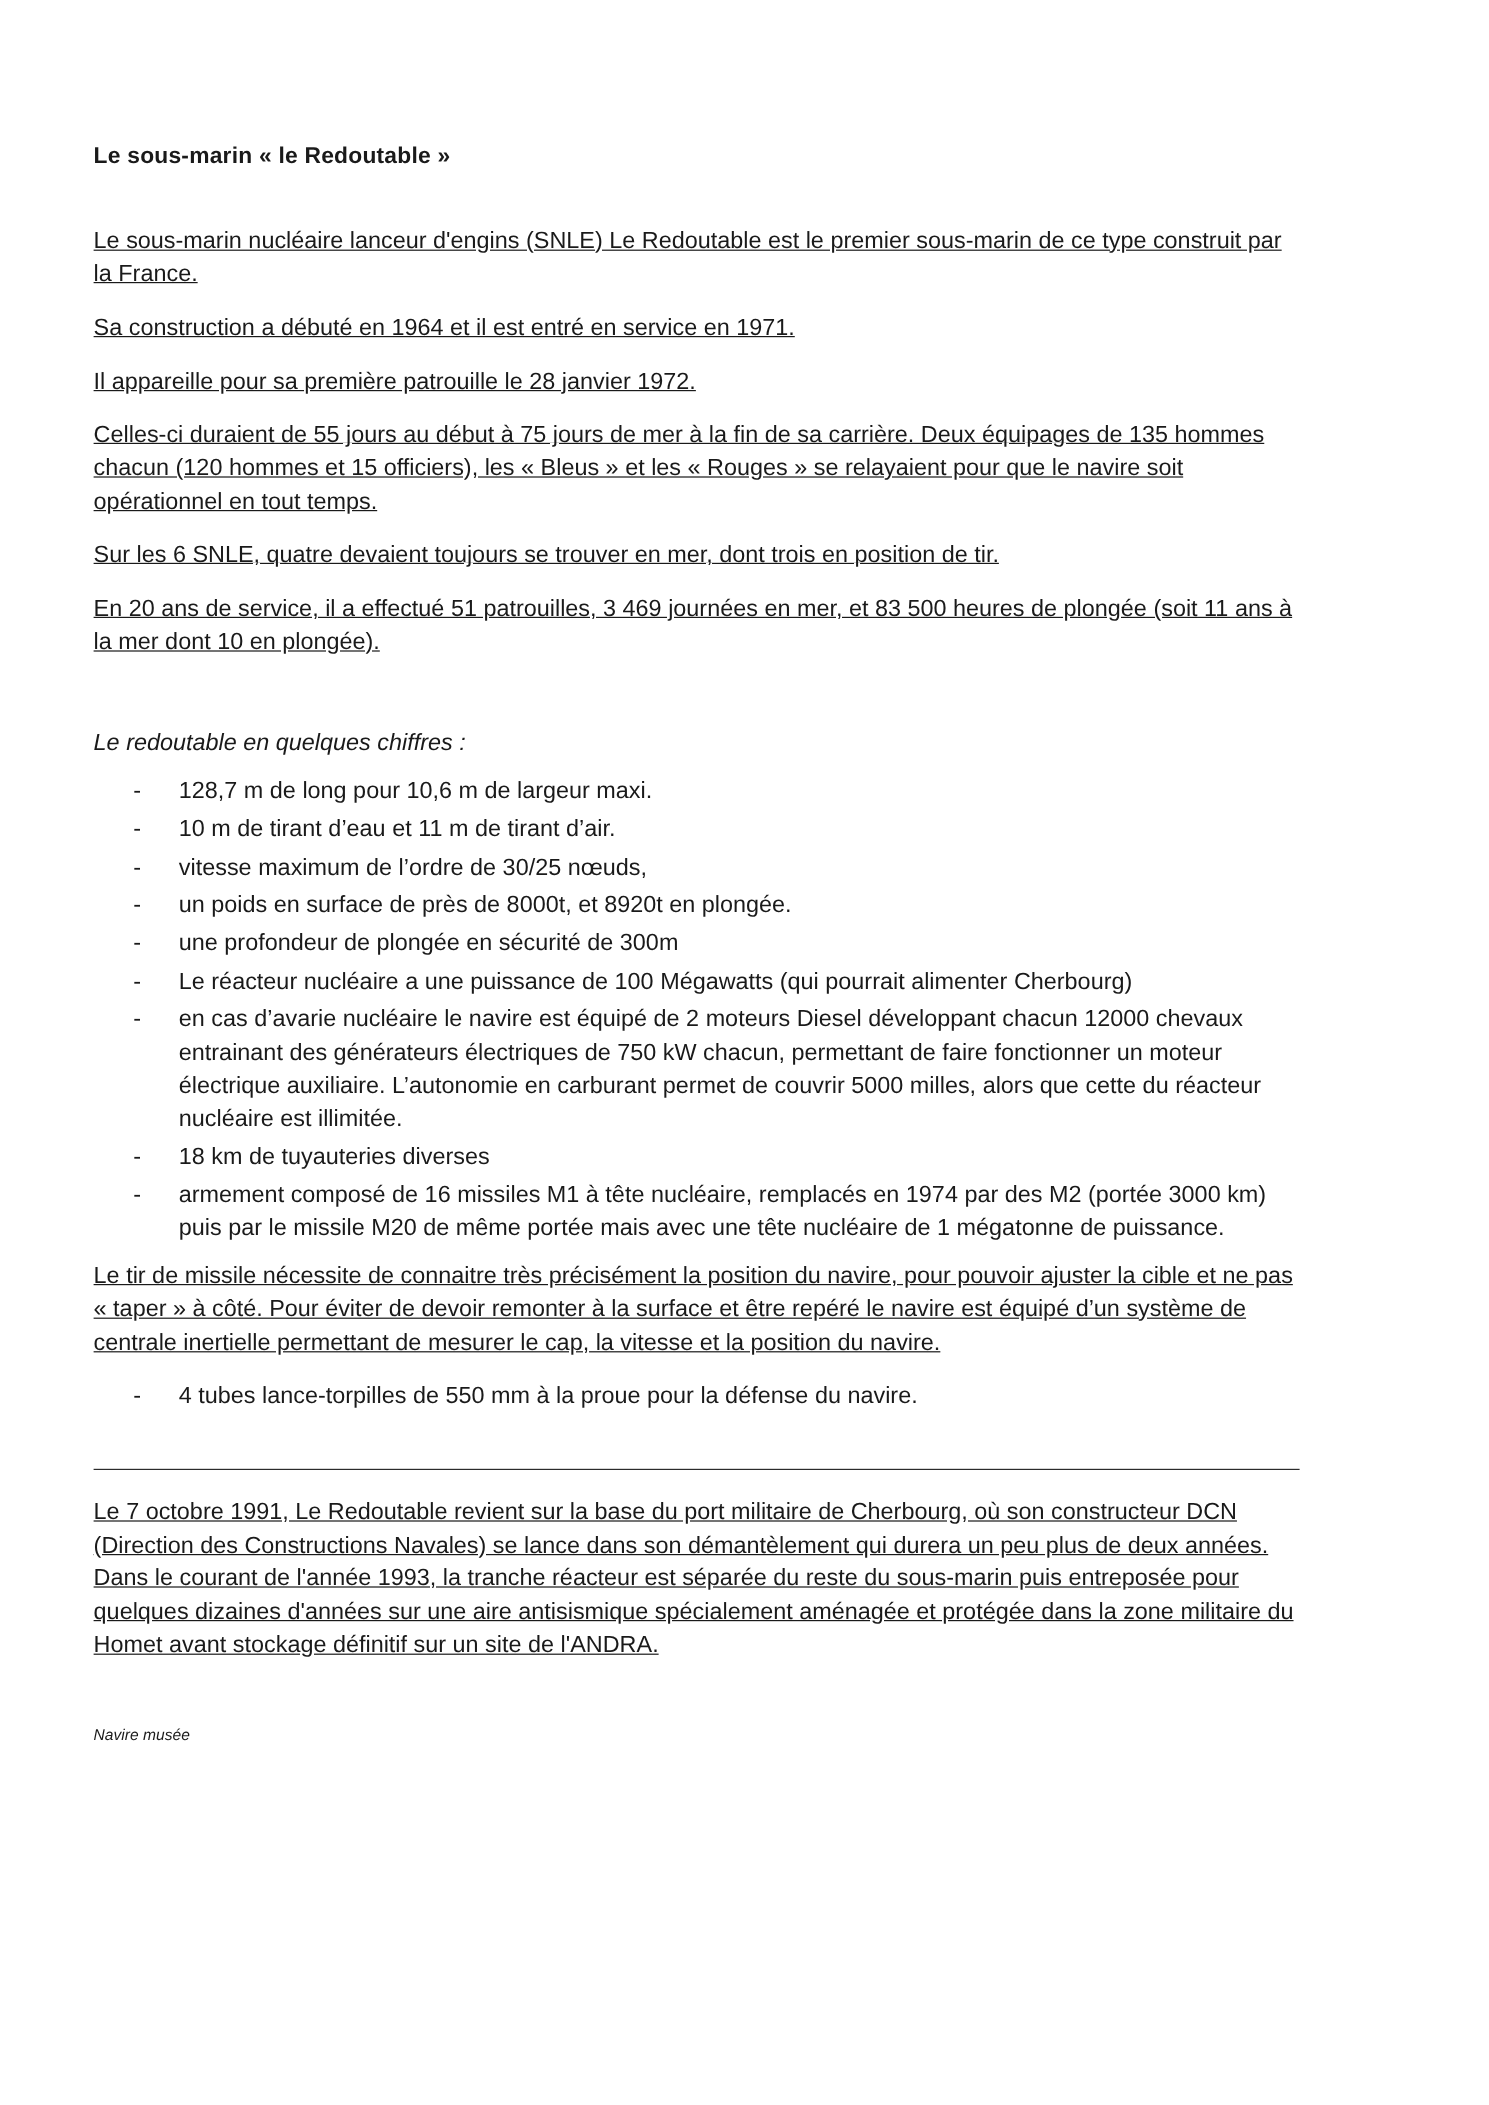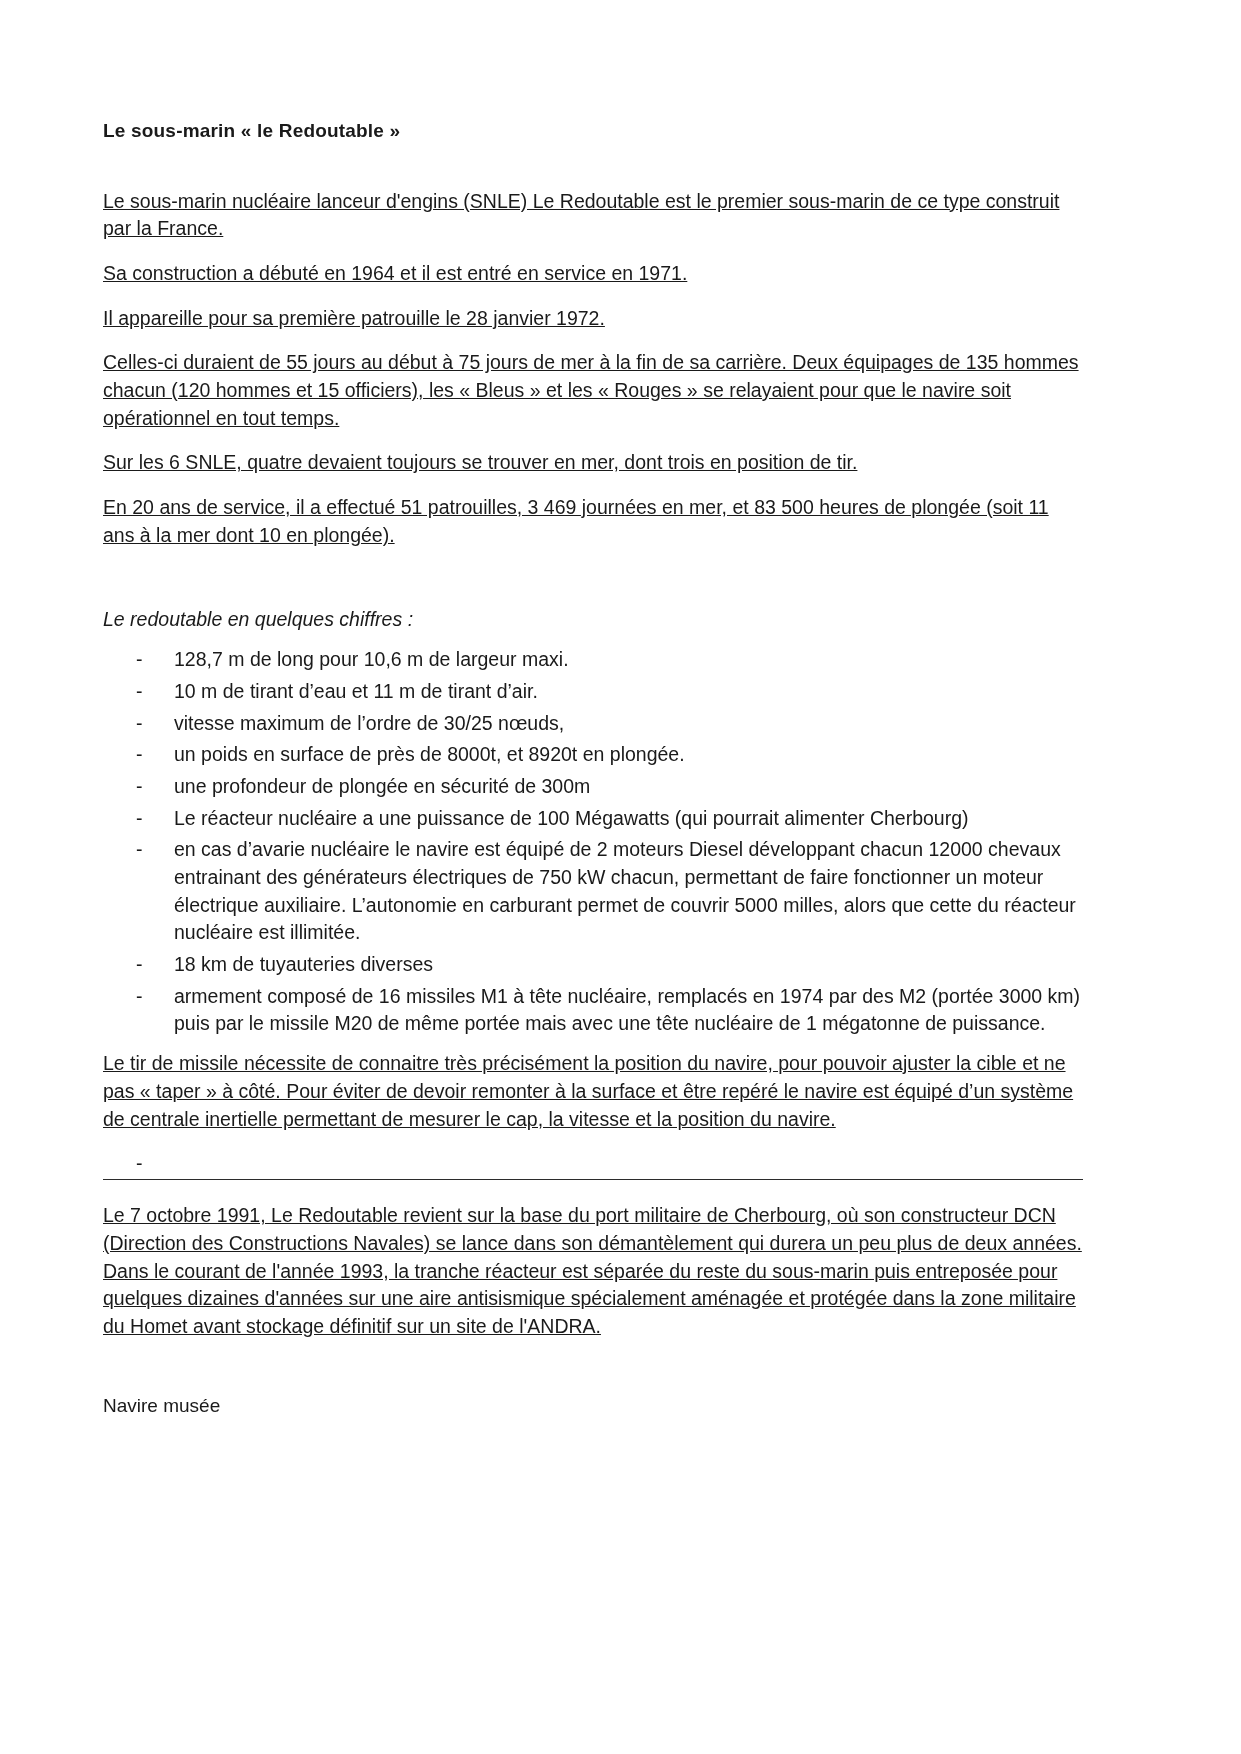--- a/index.html
+++ b/index.html
@@ -7,21 +7,21 @@
     padding: 0;
     background: #ffffff;
   }
   .page {
     position: relative;
     width: 1241px;
     min-height: 1754px;
     margin: 0 auto;
     background: #ffffff;
     box-sizing: border-box;
-    padding: 118px 158px 60px 103px;
+    padding: 118px 158px 60px 78px;
     font-family: "Liberation Sans", "DejaVu Sans", sans-serif;
     color: #1a1a1a;
   }
   .doc-title {
     font-size: 19px;
     font-weight: bold;
     line-height: 1.35;
     margin: 0 0 44px 0;
     letter-spacing: 0.01em;
   }
@@ -63,23 +63,24 @@
   hr.divider {
     border: none;
     border-top: 1.4px solid #2b2b2b;
     margin: 46px 0 22px 0;
     width: 100%;
   }
   .block-after-rule p.body-par {
     margin-bottom: 0;
   }
   .section-label {
-    font-size: 19px;
+    font-size: 13px;
     line-height: 1.42;
     margin: 0 0 17px 0;
+    font-style: italic;
   }
   .tail-gap { height: 52px; }
 </style>
 </head>
 <body>
 
 <div class="page">
 
   <h1 class="doc-title">Le sous-marin « le Redoutable »</h1>
 
@@ -102,21 +103,21 @@
     <li><span class="dash">-</span><span>une profondeur de plongée en sécurité de 300m</span></li>
     <li><span class="dash">-</span><span>Le réacteur nucléaire a une puissance de 100 Mégawatts (qui pourrait alimenter Cherbourg)</span></li>
     <li><span class="dash">-</span><span>en cas d’avarie nucléaire le navire est équipé de 2 moteurs Diesel développant chacun 12000 chevaux entrainant des générateurs électriques de 750 kW chacun, permettant de faire fonctionner un moteur électrique auxiliaire. L’autonomie en carburant permet de couvrir 5000 milles, alors que cette du réacteur nucléaire est illimitée.</span></li>
     <li><span class="dash">-</span><span>18 km de tuyauteries diverses</span></li>
     <li><span class="dash">-</span><span>armement composé de 16 missiles M1 à tête nucléaire, remplacés en 1974 par des M2 (portée 3000 km) puis par le missile M20 de même portée mais avec une tête nucléaire de 1 mégatonne de puissance.</span></li>
   </ul>
 
   <p class="body-par">Le tir de missile nécessite de connaitre très précisément la position du navire, pour pouvoir ajuster la cible et ne pas « taper » à côté. Pour éviter de devoir remonter à la surface et être repéré le navire est équipé d’un système de centrale inertielle permettant de mesurer le cap, la vitesse et la position du navire.</p>
 
   <ul class="dash-list single-item">
-    <li><span class="dash">-</span></li>
+    <li><span class="dash">-</span><span>4 tubes lance-torpilles de 550 mm  à la proue pour la défense du navire.</span></li>
   </ul>
 
   <hr class="divider">
 
   <div class="block-after-rule">
     <p class="body-par">Le 7 octobre 1991, Le Redoutable revient sur la base du port militaire de Cherbourg, où son constructeur DCN (Direction des Constructions Navales)  se lance dans son démantèlement qui durera un peu plus de deux années. Dans le courant de l'année 1993, la tranche réacteur est séparée du reste du sous-marin puis entreposée pour quelques dizaines d'années sur une aire antisismique spécialement aménagée et protégée dans la zone militaire du Homet avant stockage définitif sur un site de l'ANDRA.</p>
   </div>
 
   <div class="tail-gap"></div>
 

